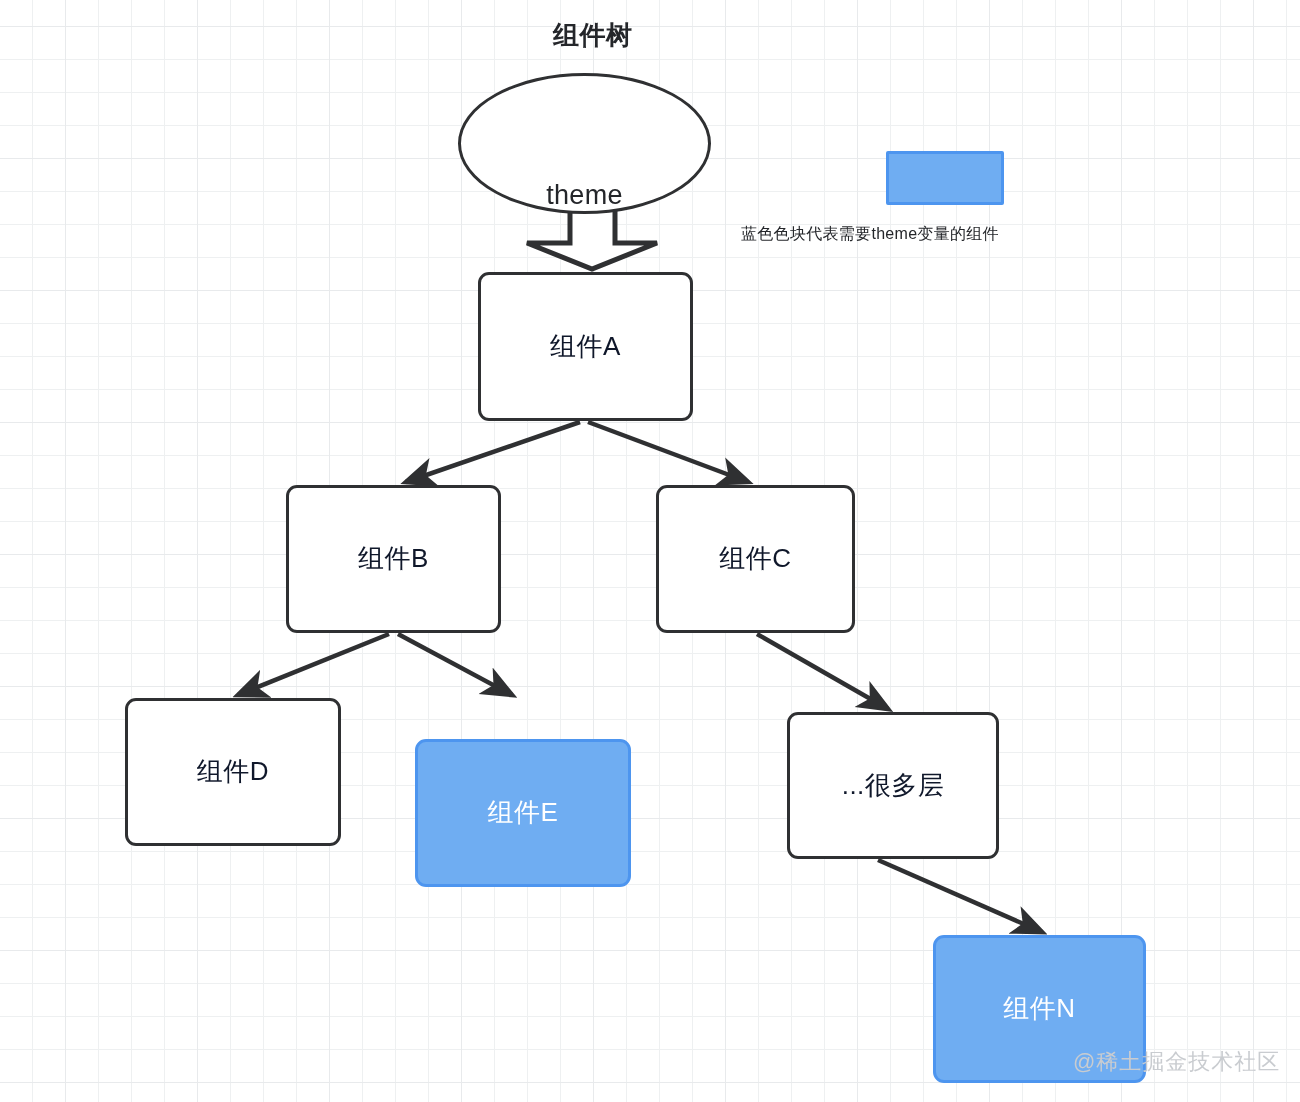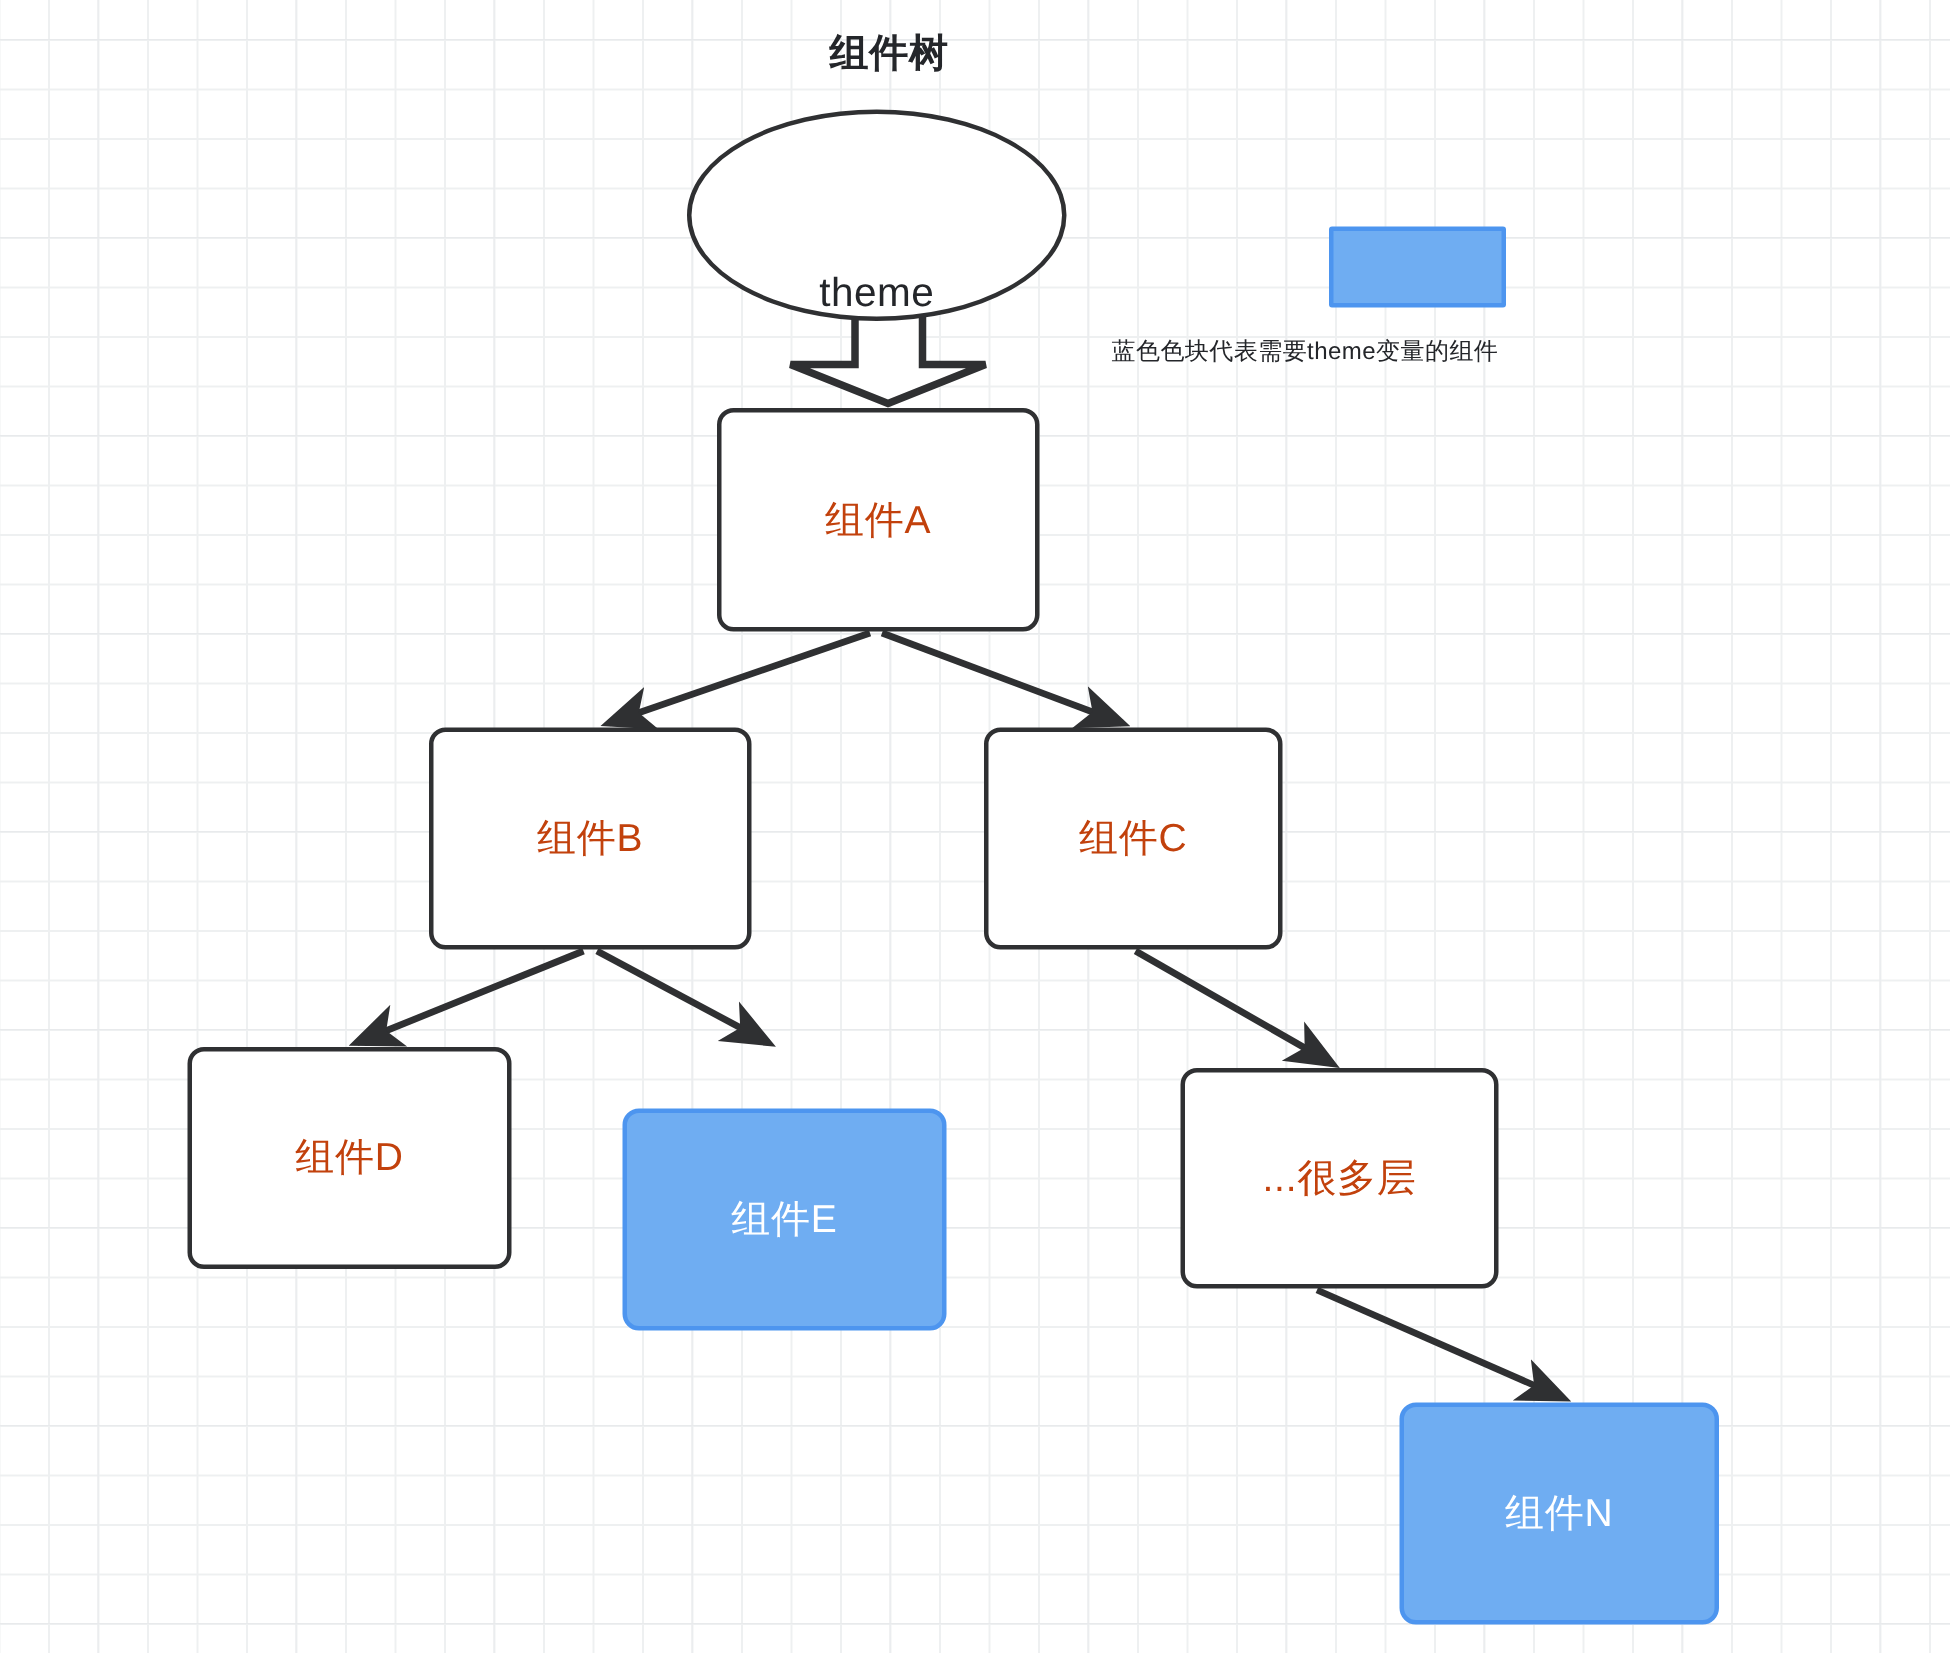--- a/index.html
+++ b/index.html
@@ -39,21 +39,21 @@
   .node {
     position: absolute;
     box-sizing: border-box;
     display: flex;
     align-items: center;
     justify-content: center;
     text-align: center;
     border-radius: 11px;
     border: 3px solid #2f3032;
     background: #ffffff;
-    color: #c2410c;
+    color: #0f172a;
     font-size: 26px;
     line-height: 1.2;
     letter-spacing: 0.5px;
   }
   .node.blue {
     background: #6fadf2;
     border-color: #4d95ef;
     color: #ffffff;
   }
 
@@ -159,14 +159,15 @@
   </div>
 
   <div class="node" style="left:787px; top:712px; width:212px; height:147px;">
     <span>...很多层</span>
   </div>
 
   <div class="node blue" style="left:933px; top:935px; width:213px; height:148px;">
     <span>组件N</span>
   </div>
 
+  <div class="watermark" style="left:1073px; top:1047px;">@稀土掘金技术社区</div>
 
 </div>
 
 </body></html>

